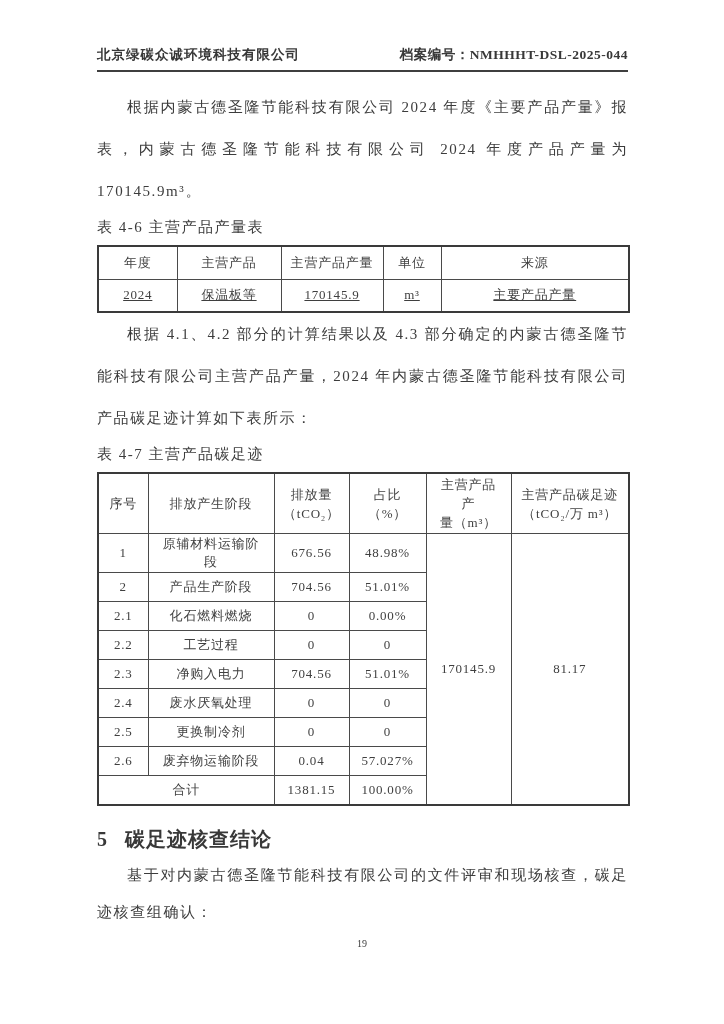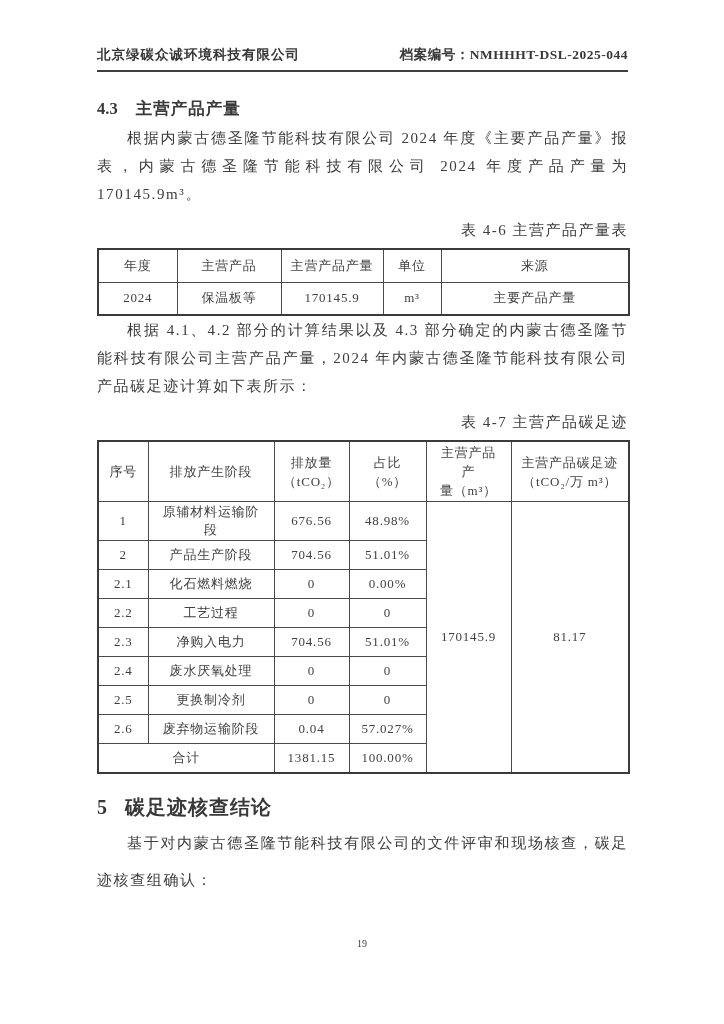--- a/index.html
+++ b/index.html
@@ -38,53 +38,53 @@
     font-weight: bold;
     font-size: 16.5px;
     letter-spacing: 1px;
     margin-top: 12px;
     margin-bottom: 4px;
   }
   .heading .h-no { margin-right: 18px; letter-spacing: 0; }
   .heading-big { font-size: 20px; margin-top: 20px; }
   .para {
     font-size: 15px;
-    line-height: 28px;
+    line-height: 42px;
     text-indent: 2em;
     text-align: justify;
     letter-spacing: 1.6px;
     color: #3c3c3c;
   }
   .para-tight { line-height: 37px; }
   .caption {
-    text-align: right;
+    text-align: left;
     font-size: 15px;
     letter-spacing: 1.5px;
-    margin: 13px 0 8px 0;
+    margin: 6px 0 8px 0;
     color: #3c3c3c;
   }
   table {
     border-collapse: collapse;
     table-layout: fixed;
     width: 531px;
     border: 2px solid #3a3a3a;
     font-size: 13px;
     color: #3f3f3f;
   }
   th, td {
     border: 1px solid #4a4a4a;
     text-align: center;
     vertical-align: middle;
     font-weight: normal;
     letter-spacing: 0.8px;
     white-space: pre-line;
     padding: 1px 8px;
   }
   .t46 th { height: 33px; }
-  .t46 td { height: 33px; }
+  .t46 td { height: 33px; text-decoration: underline; }
   .t47 th { height: 47px; line-height: 19px; }
   .t47 td { height: 29px; }
   .footer {
     position: absolute;
     left: 0;
     top: 938px;
     width: 724px;
     text-align: center;
     font-size: 10px;
     color: #3c3c3c;
@@ -95,23 +95,20 @@
 
 <div class="page">
 
   <div class="header">
     <span>北京绿碳众诚环境科技有限公司</span>
     <span class="doc-id"><span>档案编号：</span><span>NMHHHT-DSL-2025-044</span></span>
   </div>
 
   <div class="content">
 
-    <div class="heading">
-      <span class="h-no">4.3</span><span>主营产品产量</span>
-    </div>
     <p class="para">根据内蒙古德圣隆节能科技有限公司 2024 年度《主要产品产量》报表，内蒙古德圣隆节能科技有限公司 2024 年度产品产量为 170145.9m³。</p>
 
     <div class="caption">表 4-6  主营产品产量表</div>
     <table class="t46">
       <colgroup>
         <col style="width:79px">
           <col style="width:104px">
           <col style="width:102px">
           <col style="width:58px">
           <col style="width:188px">

